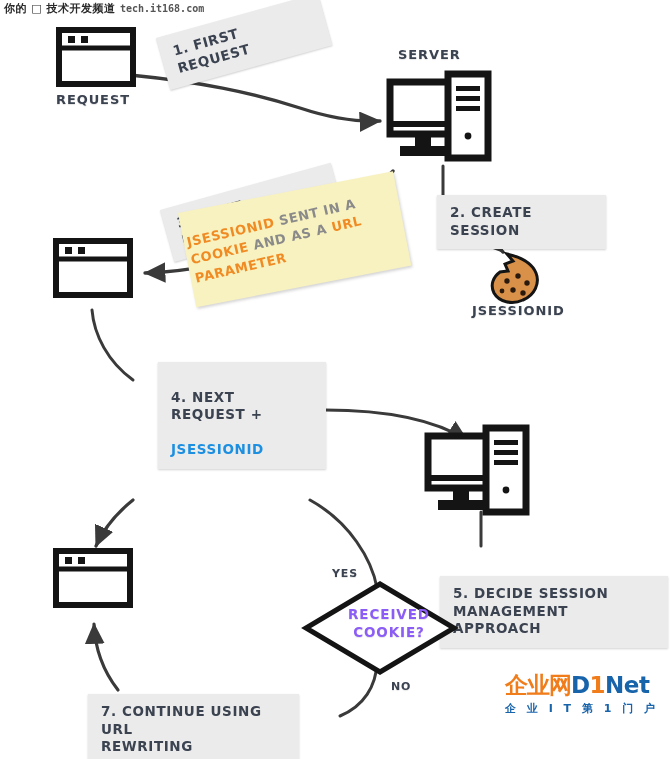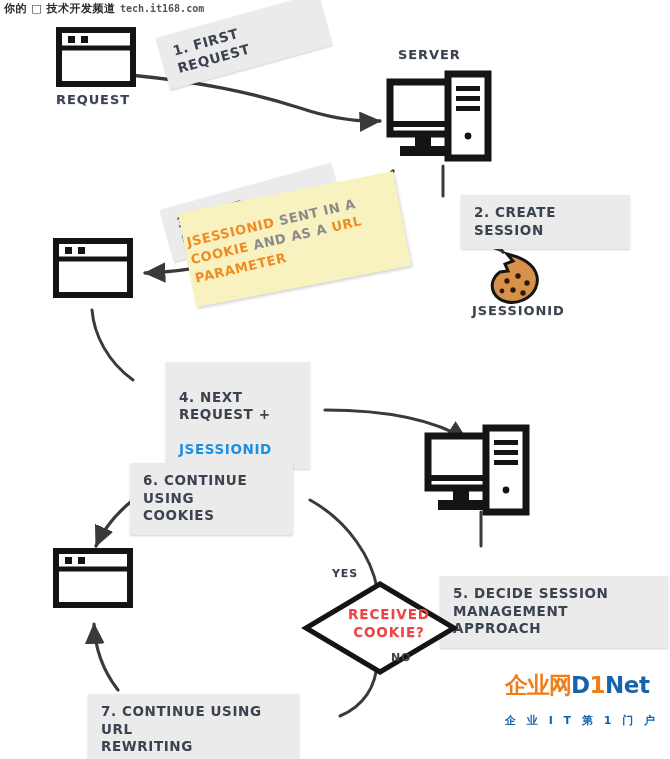--- a/index.html
+++ b/index.html
@@ -102,21 +102,21 @@
 
   
   .browser-icon { }
   .server-icon { }
 
   
   #diamond-text {
     left: 325px; top: 606px;
     width: 128px;
     text-align: center;
-    color: #ef4444;
+    color: #8b5cf6;
     font-family: "DejaVu Sans", sans-serif;
     font-weight: bold;
     font-size: 13.5px;
     letter-spacing: 0.9px;
     line-height: 1.30;
     white-space: pre-line;
     text-shadow: 0 1px 1px rgba(0,0,0,0.10);
   }
 
   
@@ -128,21 +128,21 @@
     font-family: "DejaVu Sans", sans-serif;
     font-weight: bold;
     font-size: 23px;
     line-height: 1;
     white-space: nowrap;
   }
   #logo-cn { color: #f07c1a; letter-spacing: -1px; }
   #logo-en { color: #1864ab; letter-spacing: -0.5px; }
   #logo-en .one { color: #f07c1a; }
   #logo-sub {
-    margin-top: 16px;
+    margin-top: 4px;
     color: #1864ab;
     font-family: "DejaVu Sans", sans-serif;
     font-size: 11px;
     font-weight: bold;
     letter-spacing: 3.5px;
     white-space: nowrap;
   }
 </style>
 </head>
 <body>
@@ -209,21 +209,21 @@
 
     <rect x="62" y="4" width="40" height="84" fill="#ffffff" stroke="#141414" stroke-width="7"></rect>
     <rect x="70" y="16" width="24" height="5" fill="#141414"></rect>
     <rect x="70" y="26" width="24" height="5" fill="#141414"></rect>
     <rect x="70" y="36" width="24" height="5" fill="#141414"></rect>
     <circle cx="82" cy="66" r="3.4" fill="#141414"></circle>
   </svg>
 
   <div class="abs label-box rot-a" style="left:156px; top:38px; width:168px;">1. FIRST REQUEST</div>
 
-  <div class="abs label-box" style="left:461px; top:195px; width:169px;">2. CREATE SESSION</div>
+  <div class="abs label-box" style="left:437px; top:195px; width:169px;">2. CREATE SESSION</div>
 
   <svg class="abs" style="left:487px; top:250px;" width="58" height="56" viewBox="0 0 58 56">
     <path d="M 20,4 L 26,11 L 18,14 L 21,21 L 13,22 C 6,27 3,35 7,43
              C 12,52 25,55 36,50 C 48,45 53,33 49,23 C 45,13 33,7 20,4 Z" fill="#d9914a" stroke="#141414" stroke-width="3"></path>
     <circle cx="20" cy="31" r="2.7" fill="#2a1a0d"></circle>
     <circle cx="31" cy="26" r="2.7" fill="#2a1a0d"></circle>
     <circle cx="40" cy="33" r="2.7" fill="#2a1a0d"></circle>
     <circle cx="26" cy="40" r="2.7" fill="#2a1a0d"></circle>
     <circle cx="36" cy="43" r="2.7" fill="#2a1a0d"></circle>
     <circle cx="15" cy="41" r="2.4" fill="#2a1a0d"></circle>
@@ -239,60 +239,58 @@
     <span class="hl">PARAMETER</span>
   </div>
 
   <svg class="abs browser-icon" style="left:53px; top:238px;" width="80" height="60" viewBox="0 0 80 60">
     <rect x="3" y="3" width="74" height="54" fill="#ffffff" stroke="#141414" stroke-width="6"></rect>
     <line x1="3" y1="21" x2="77" y2="21" stroke="#141414" stroke-width="5"></line>
     <rect x="12" y="9" width="7" height="7" fill="#141414"></rect>
     <rect x="25" y="9" width="7" height="7" fill="#141414"></rect>
   </svg>
 
-  <div class="abs label-box" style="left:158px; top:362px; width:144px;margin-left:8px;">
+  <div class="abs label-box" style="left:158px; top:362px; width:168px;">
     <span>4. NEXT REQUEST +</span><br>
     <span class="accent-blue">JSESSIONID</span>
   </div>
 
   <svg class="abs server-icon" style="left:424px; top:424px;" width="110" height="98" viewBox="0 0 110 98">
     <rect x="4" y="12" width="66" height="52" fill="#ffffff" stroke="#141414" stroke-width="7"></rect>
     <line x1="7" y1="54" x2="67" y2="54" stroke="#141414" stroke-width="6"></line>
     <rect x="29" y="64" width="16" height="12" fill="#141414"></rect>
     <rect x="14" y="76" width="50" height="10" fill="#141414"></rect>
     <rect x="62" y="4" width="40" height="84" fill="#ffffff" stroke="#141414" stroke-width="7"></rect>
     <rect x="70" y="16" width="24" height="5" fill="#141414"></rect>
     <rect x="70" y="26" width="24" height="5" fill="#141414"></rect>
     <rect x="70" y="36" width="24" height="5" fill="#141414"></rect>
     <circle cx="82" cy="66" r="3.4" fill="#141414"></circle>
   </svg>
 
   <div class="abs label-box" style="left:440px; top:576px; width:228px;">5. DECIDE SESSION
 MANAGEMENT APPROACH</div>
 
-  <div class="abs label-box" style="left:130px; top:463px; width:163px;">6. CONTINUE USING
-COOKIES</div>
 
   <div class="abs label-box" style="left:88px; top:694px; width:211px;">7. CONTINUE USING URL
 REWRITING</div>
 
   <svg class="abs browser-icon" style="left:53px; top:548px;" width="80" height="60" viewBox="0 0 80 60">
     <rect x="3" y="3" width="74" height="54" fill="#ffffff" stroke="#141414" stroke-width="6"></rect>
     <line x1="3" y1="21" x2="77" y2="21" stroke="#141414" stroke-width="5"></line>
     <rect x="12" y="9" width="7" height="7" fill="#141414"></rect>
     <rect x="25" y="9" width="7" height="7" fill="#141414"></rect>
   </svg>
 
   <svg class="abs" style="left:300px; top:578px;" width="160" height="100" viewBox="0 0 160 100">
     <polygon points="80,6 154,50 80,94 6,50" fill="#ffffff" stroke="#141414" stroke-width="5"></polygon>
   </svg>
   <div class="abs" id="diamond-text">RECEIVED
 COOKIE?</div>
   <div class="abs caption small" style="left:332px; top:567px;">YES</div>
-  <div class="abs caption small" style="left:391px; top:651px;">NO</div>
+  <div class="abs caption small" style="left:391px; top:680px;">NO</div>
 
   <div class="abs" id="logo">
     <div id="logo-main">
       <span id="logo-cn">企业网</span><span id="logo-en"><span>D</span><span class="one">1</span><span>Net</span></span>
     </div>
     <div id="logo-sub">企 业 I T 第 1 门 户</div>
   </div>
 
 </div>
 

